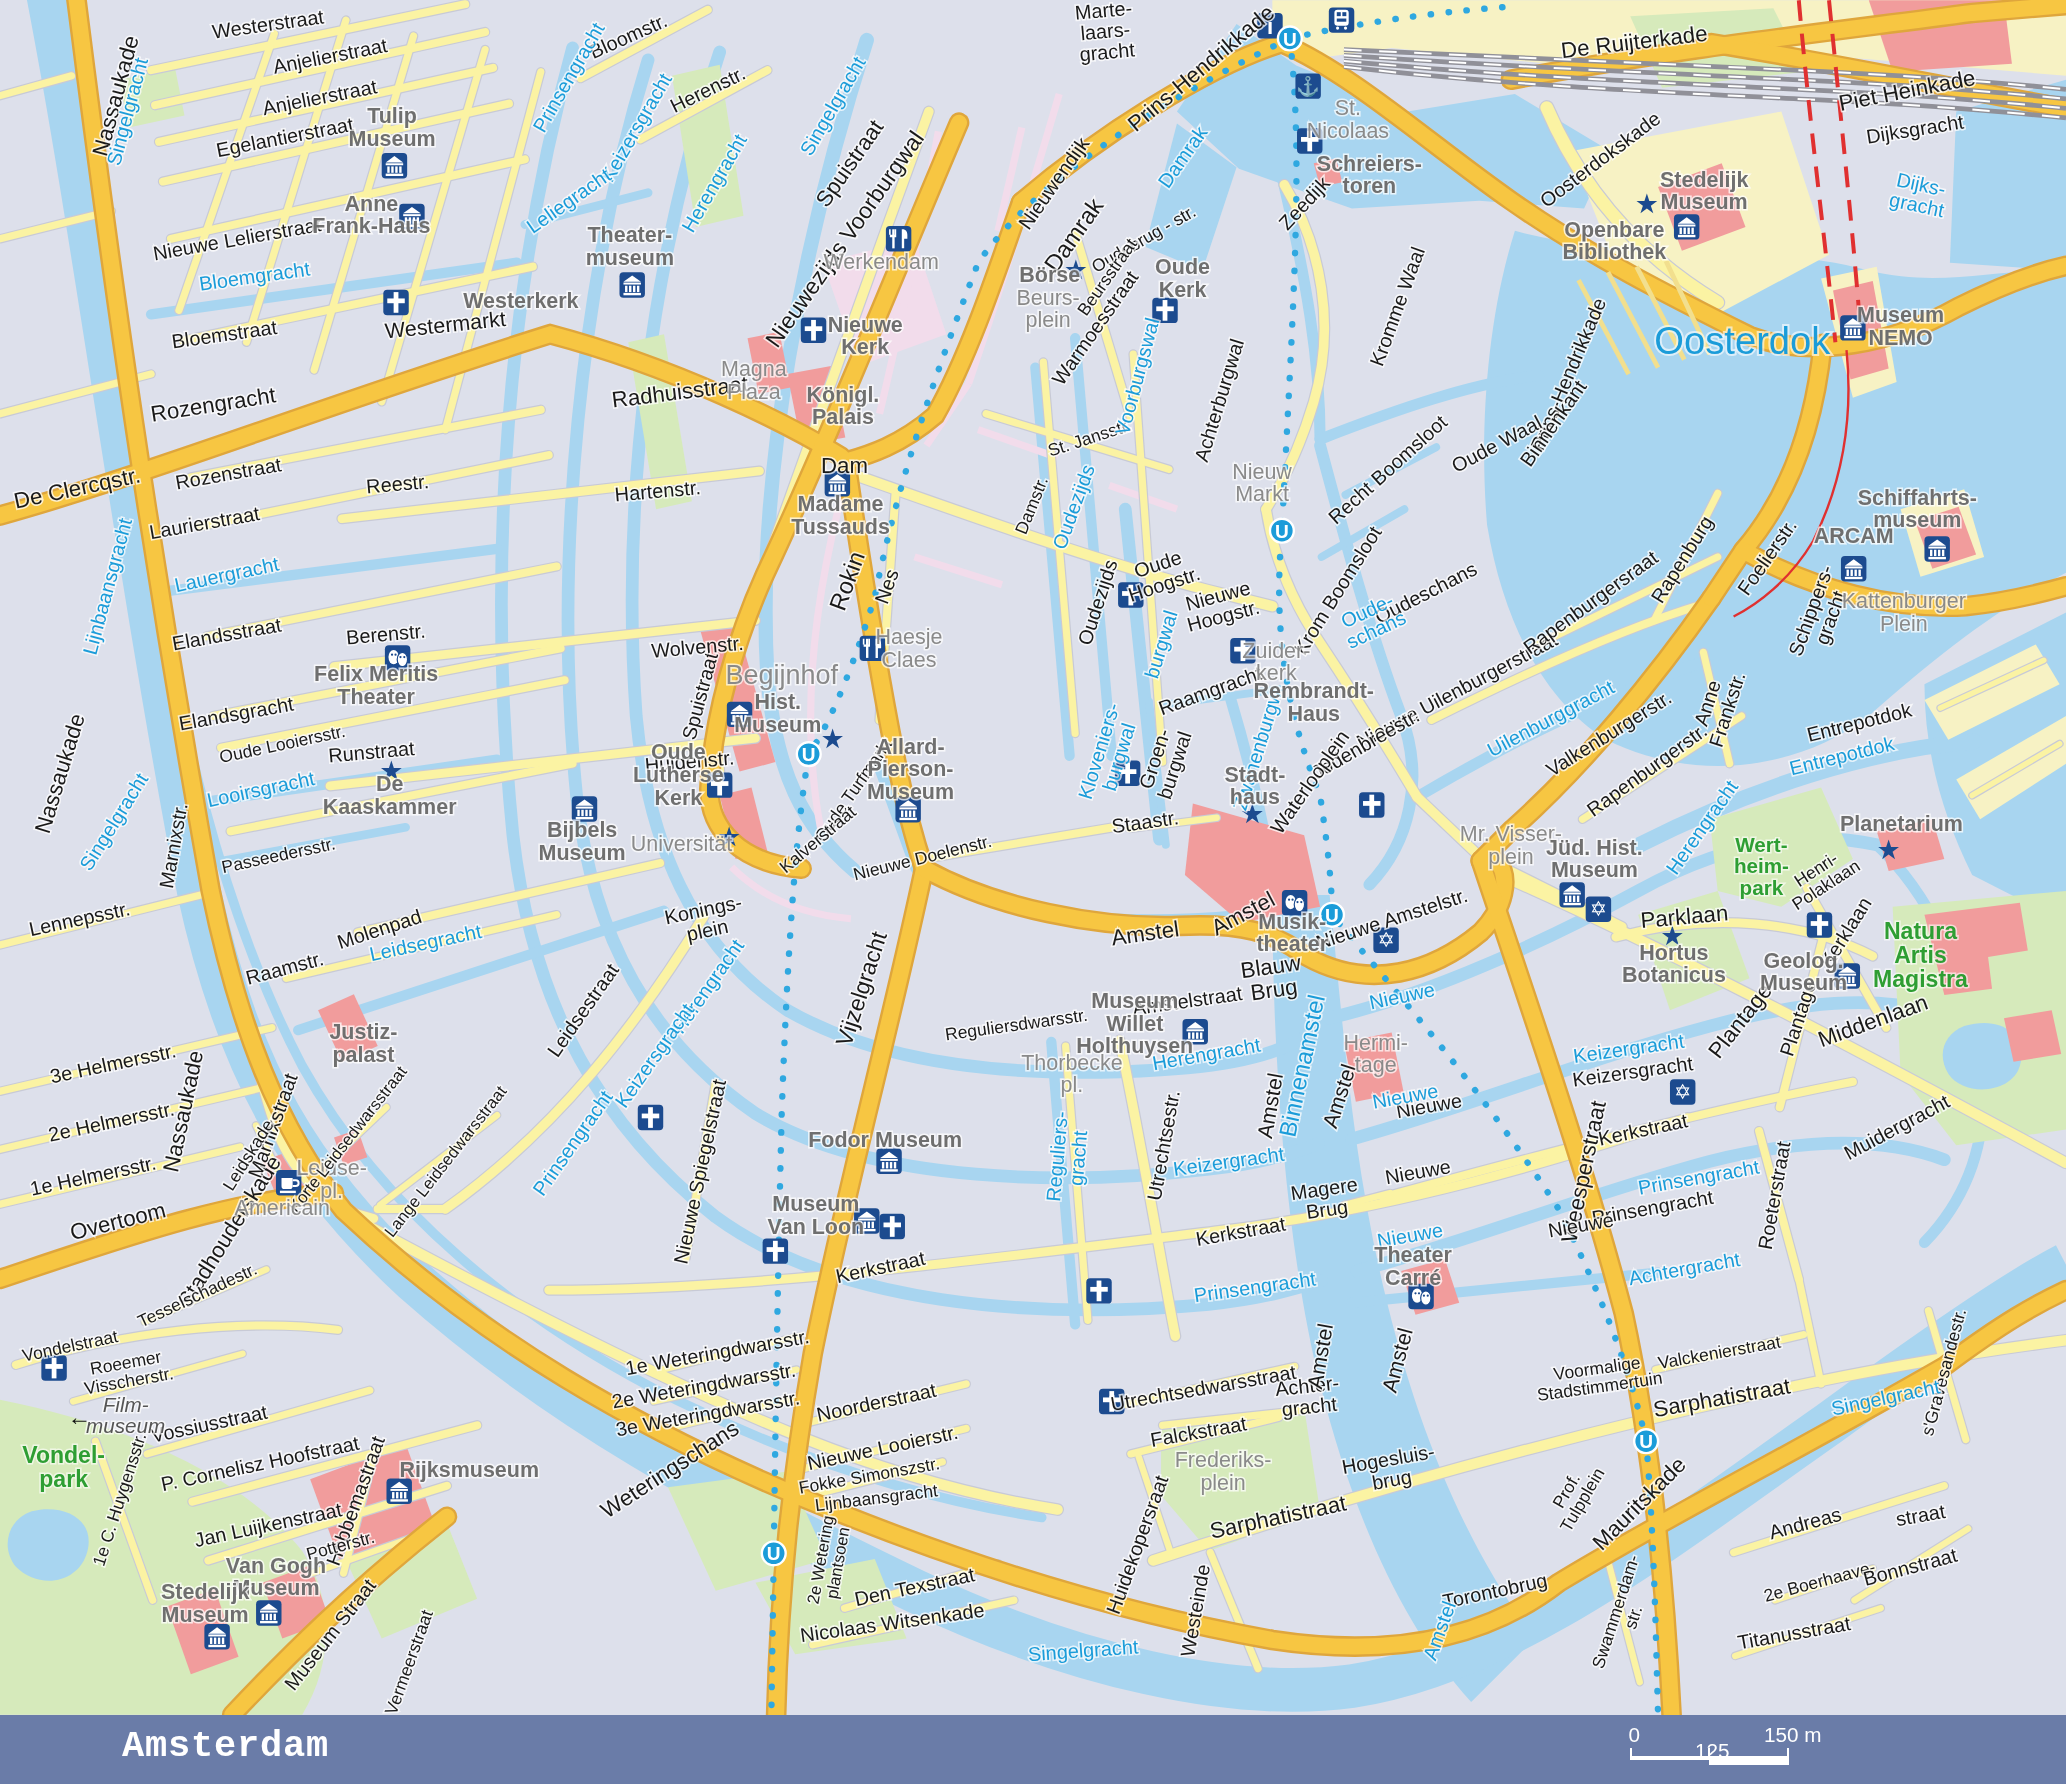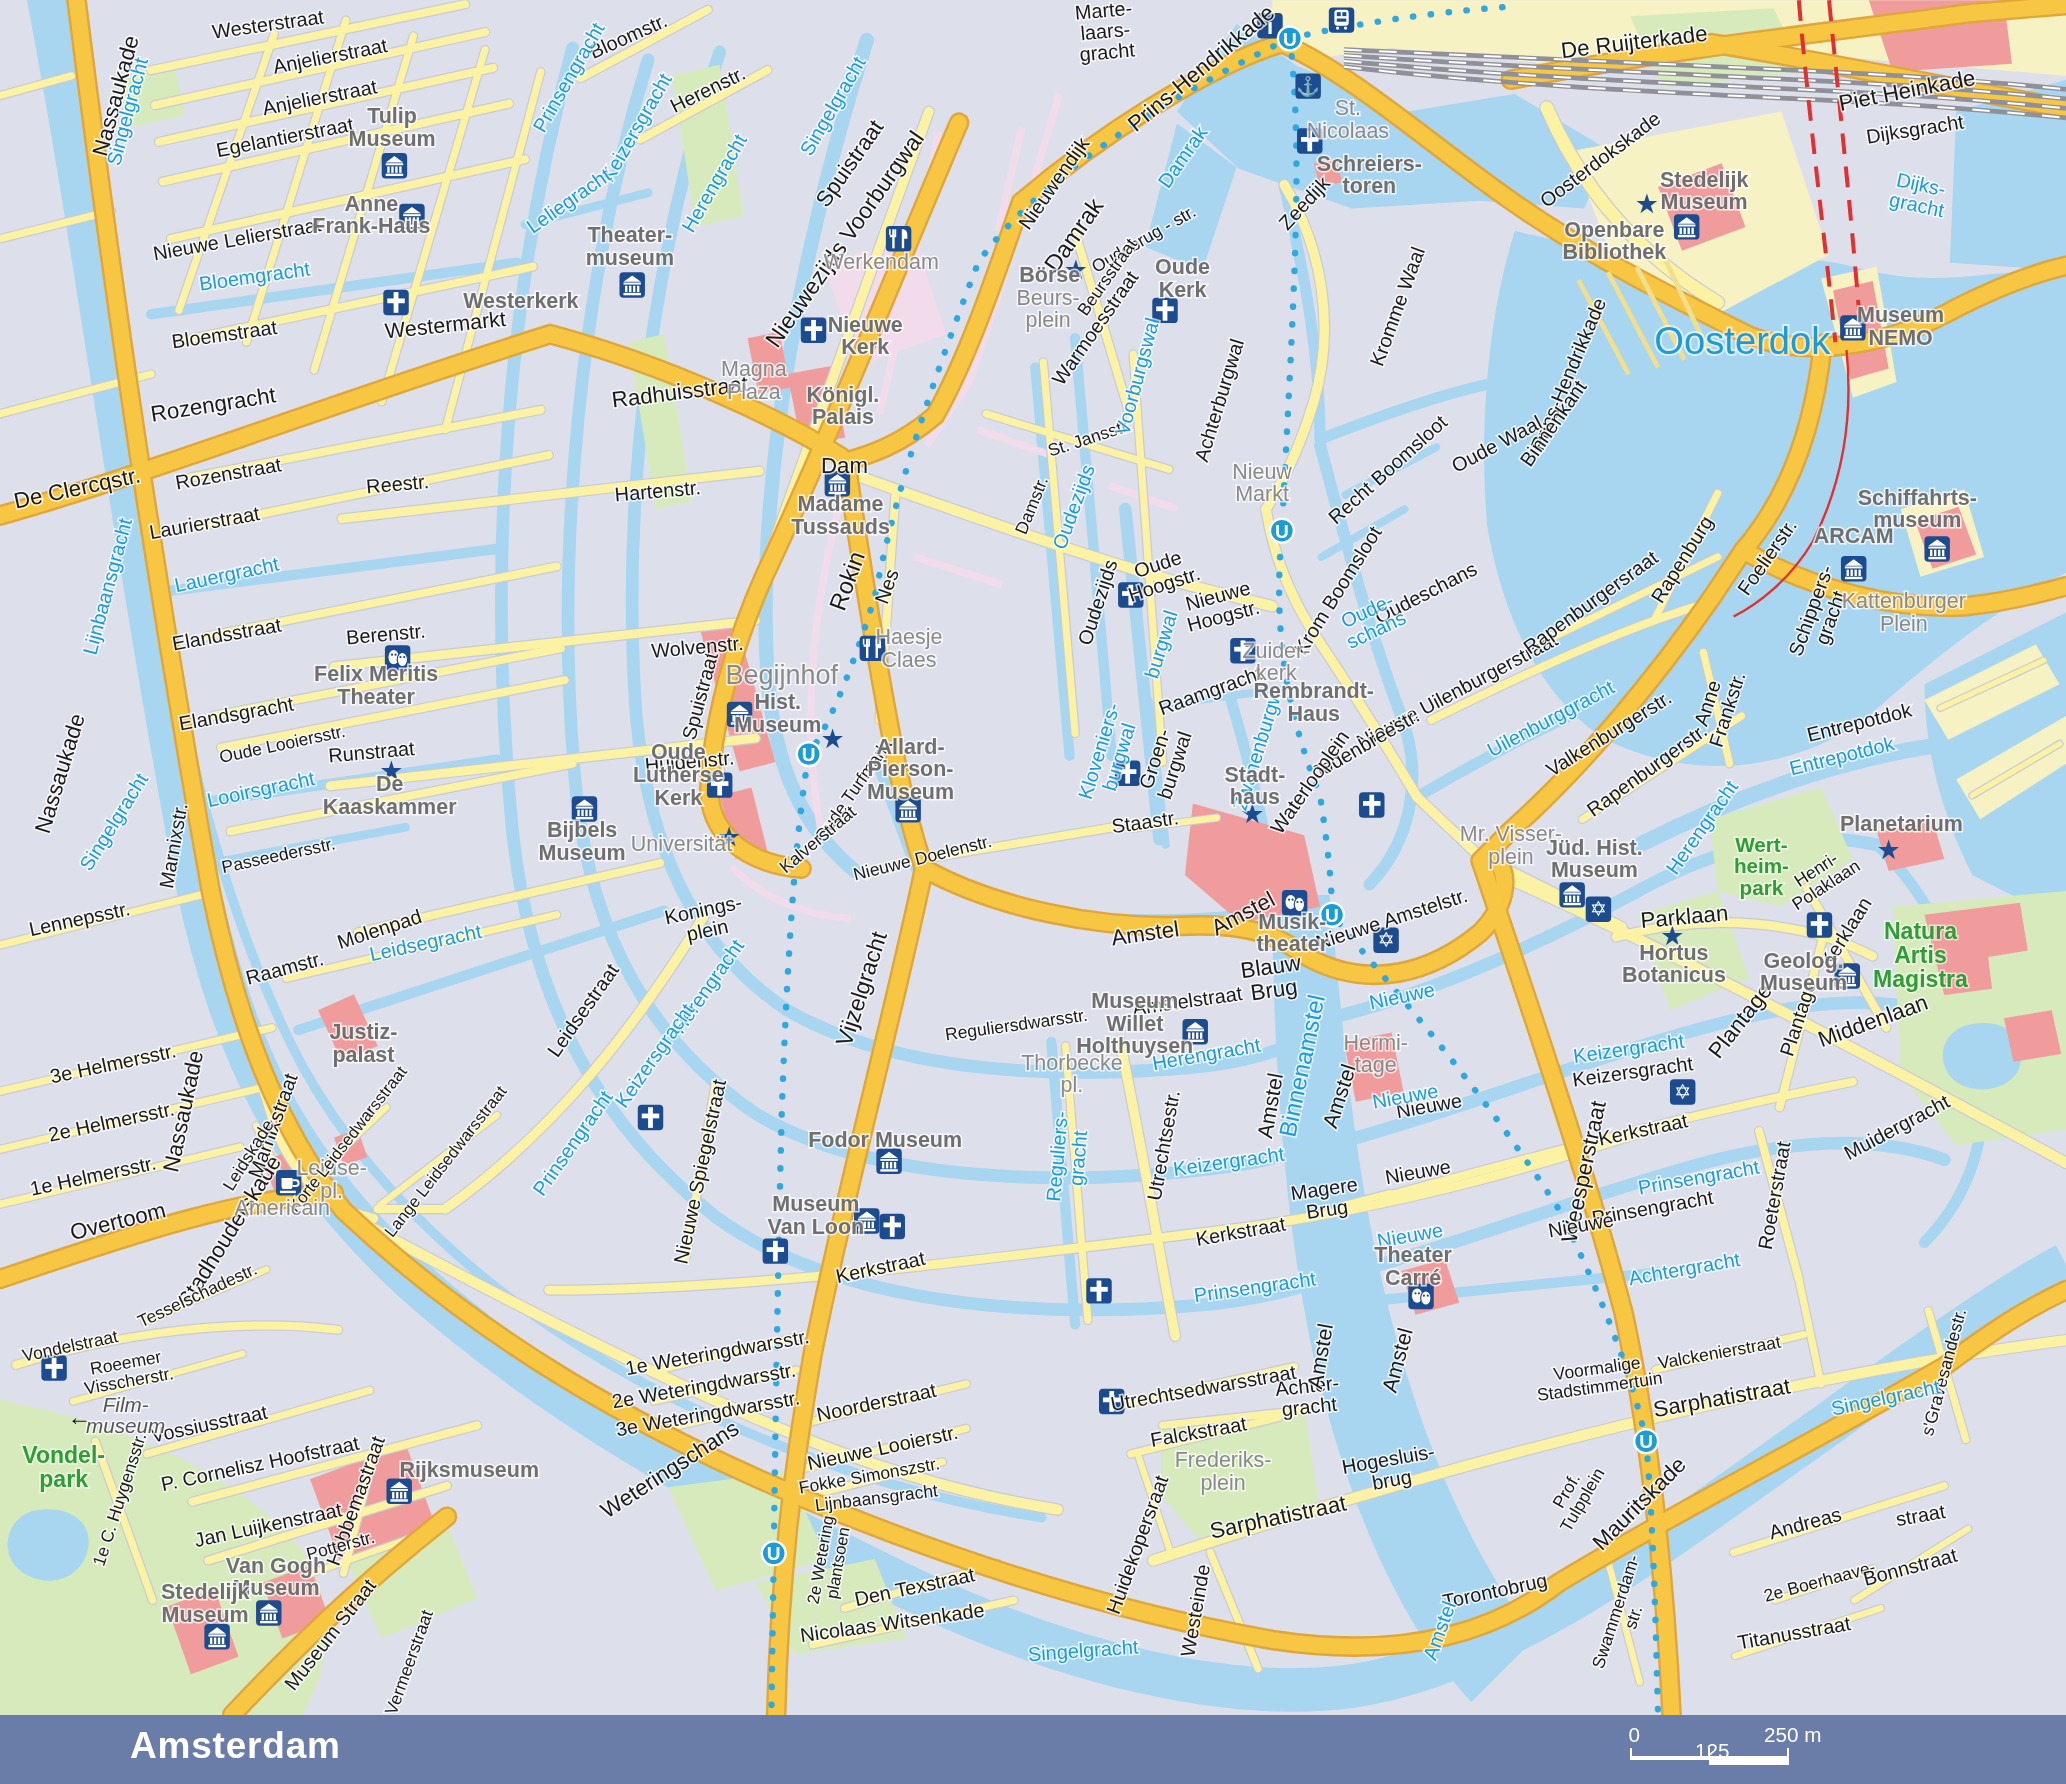--- a/index.html
+++ b/index.html
@@ -1,19 +1,19 @@
 <!DOCTYPE html>
 <html style="font-size:12.7px"><head>
 <meta charset="utf-8">
 <style>
   html,body{margin:0;padding:0;background:#DDE0EB;}
   .frame{position:relative;width:2066px;height:1785px;overflow:hidden;font-family:"Liberation Sans",sans-serif;}
   #mapsvg{position:absolute;left:0;top:0;}
   .bottombar{position:absolute;left:0;bottom:0;width:2066px;height:70px;background:#6A7CA8;}
-  .bottombar .title{position:absolute;left:130px;top:9.5px;color:#ffffff;font-size:37px;font-weight:bold;letter-spacing:0.8px;}
+  .bottombar .title{position:absolute;left:122px;top:9.5px;color:#ffffff;font-size:37px;font-weight:bold;letter-spacing:0.8px;font-family:Liberation Mono, monospace;}
   .scalebar{position:absolute;left:1622px;top:6.4px;width:223px;height:56px;color:#ffffff;font-size:20.7px;}
   .scalebar .n0{position:absolute;left:6.4px;top:1.6px;}
   .scalebar .n125{position:absolute;left:73px;top:1.6px;margin-top:16px;}
   .scalebar .n250{position:absolute;left:142px;top:1.6px;}
   .scalebar .line{position:absolute;left:8px;top:35px;width:159px;height:3.2px;background:#ffffff;}
   .scalebar .seg{position:absolute;left:87px;top:38px;width:80px;height:5.6px;background:#ffffff;}
   .scalebar .t1{position:absolute;left:8px;top:27px;width:2.4px;height:11px;background:#ffffff;}
   .scalebar .t2{position:absolute;left:86px;top:27px;width:2.4px;height:11px;background:#ffffff;}
   .scalebar .t3{position:absolute;left:165px;top:27px;width:2.4px;height:11px;background:#ffffff;}
   
@@ -765,21 +765,21 @@
       <text transform="translate(2143,240) rotate(0)" text-anchor="middle" class="poi"><tspan x="0" dy="-0.20000000000000007em">Stedelijk</tspan><tspan x="0" dy="1.05em">Museum</tspan></text>
       <text transform="translate(2030,303) rotate(0)" text-anchor="middle" class="poi"><tspan x="0" dy="-0.20000000000000007em">Openbare</tspan><tspan x="0" dy="1.05em">Bibliothek</tspan></text>
       <text transform="translate(2010,1732) rotate(-8)" text-anchor="middle" class="st" style="font-size: 22px;"><tspan x="0" dy="-0.20000000000000007em">Voormalige</tspan><tspan x="0" dy="1.05em">Stadstimmertuin</tspan></text>
     </svg>
 
   <div class="bottombar">
     <div class="title">Amsterdam</div>
     <div class="scalebar">
       <span class="n0">0</span>
       <span class="n125">125</span>
-      <span class="n250">250 m</span>
+      <span class="n250">150 m</span>
       <div class="line"></div>
       <div class="seg"></div>
       <div class="t1"></div>
       <div class="t2"></div>
       <div class="t3"></div>
     </div>
   </div>
 </div>
 
 

